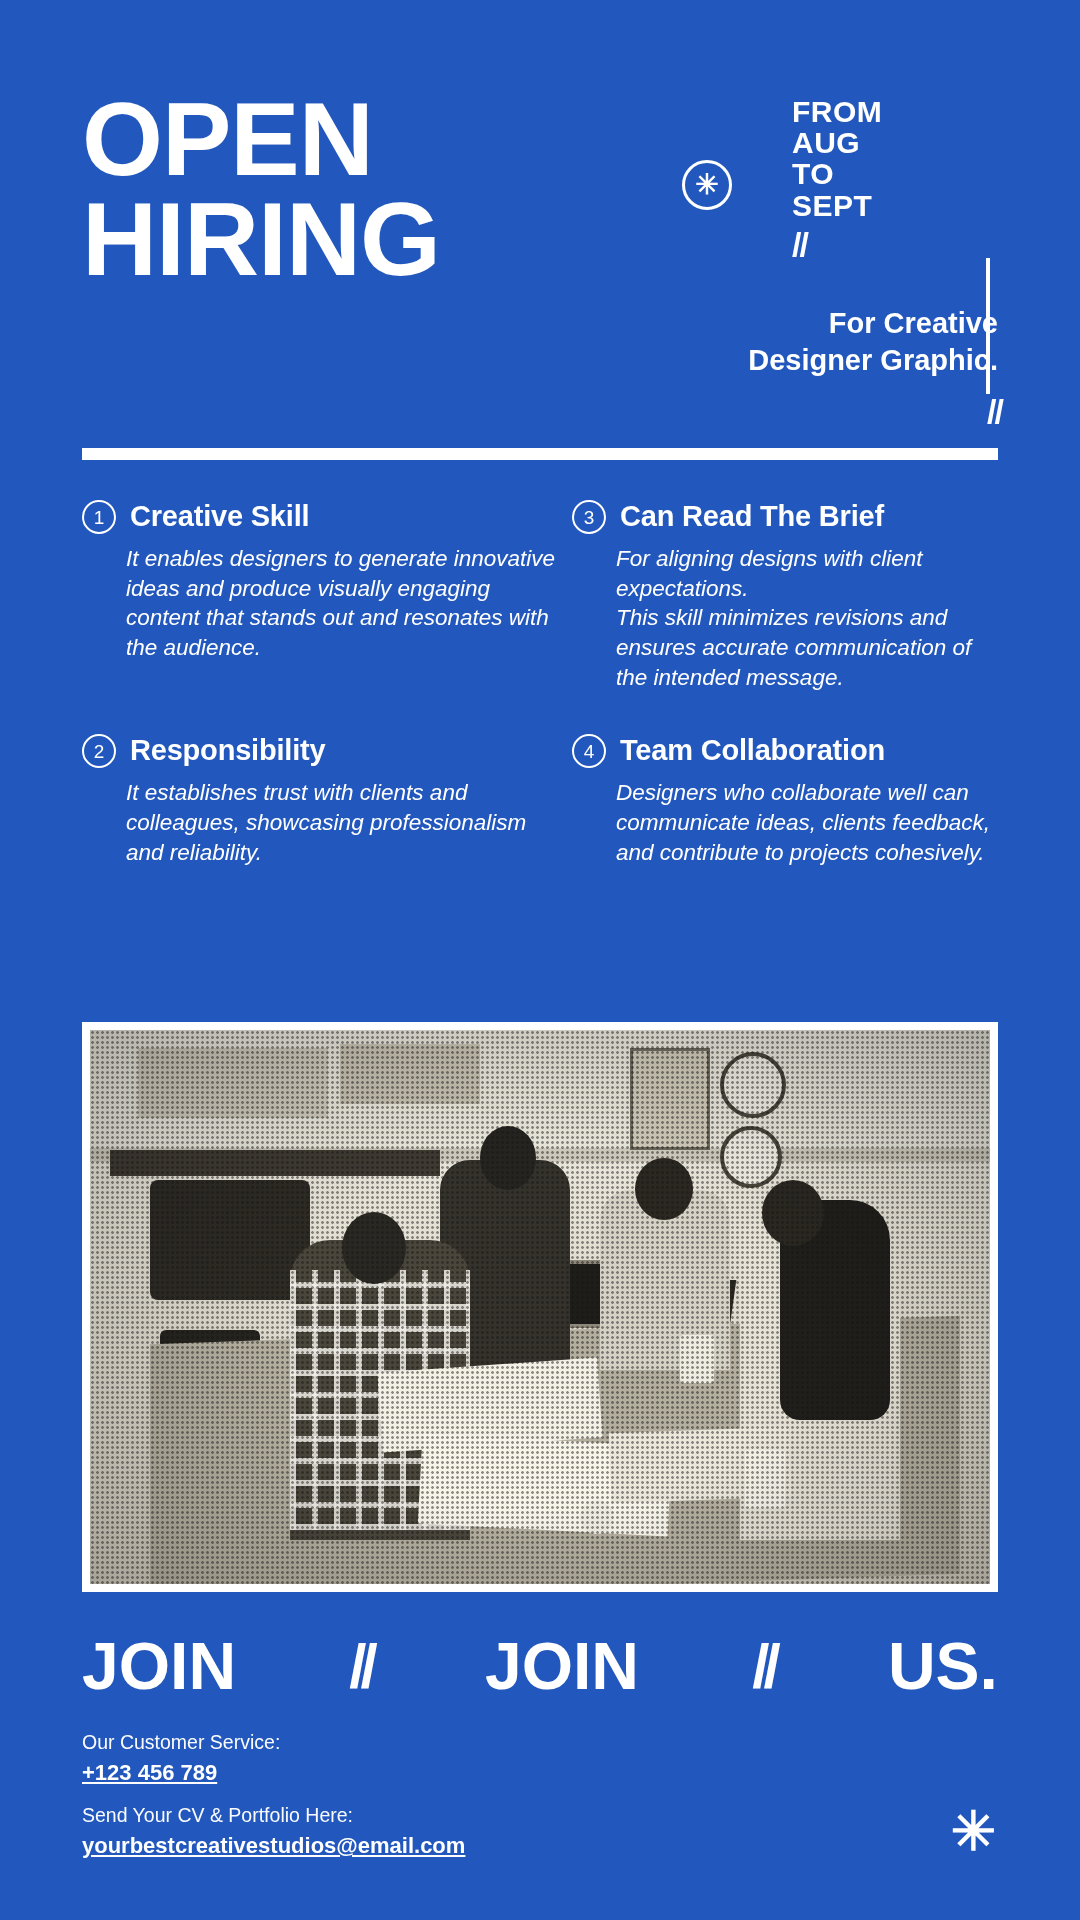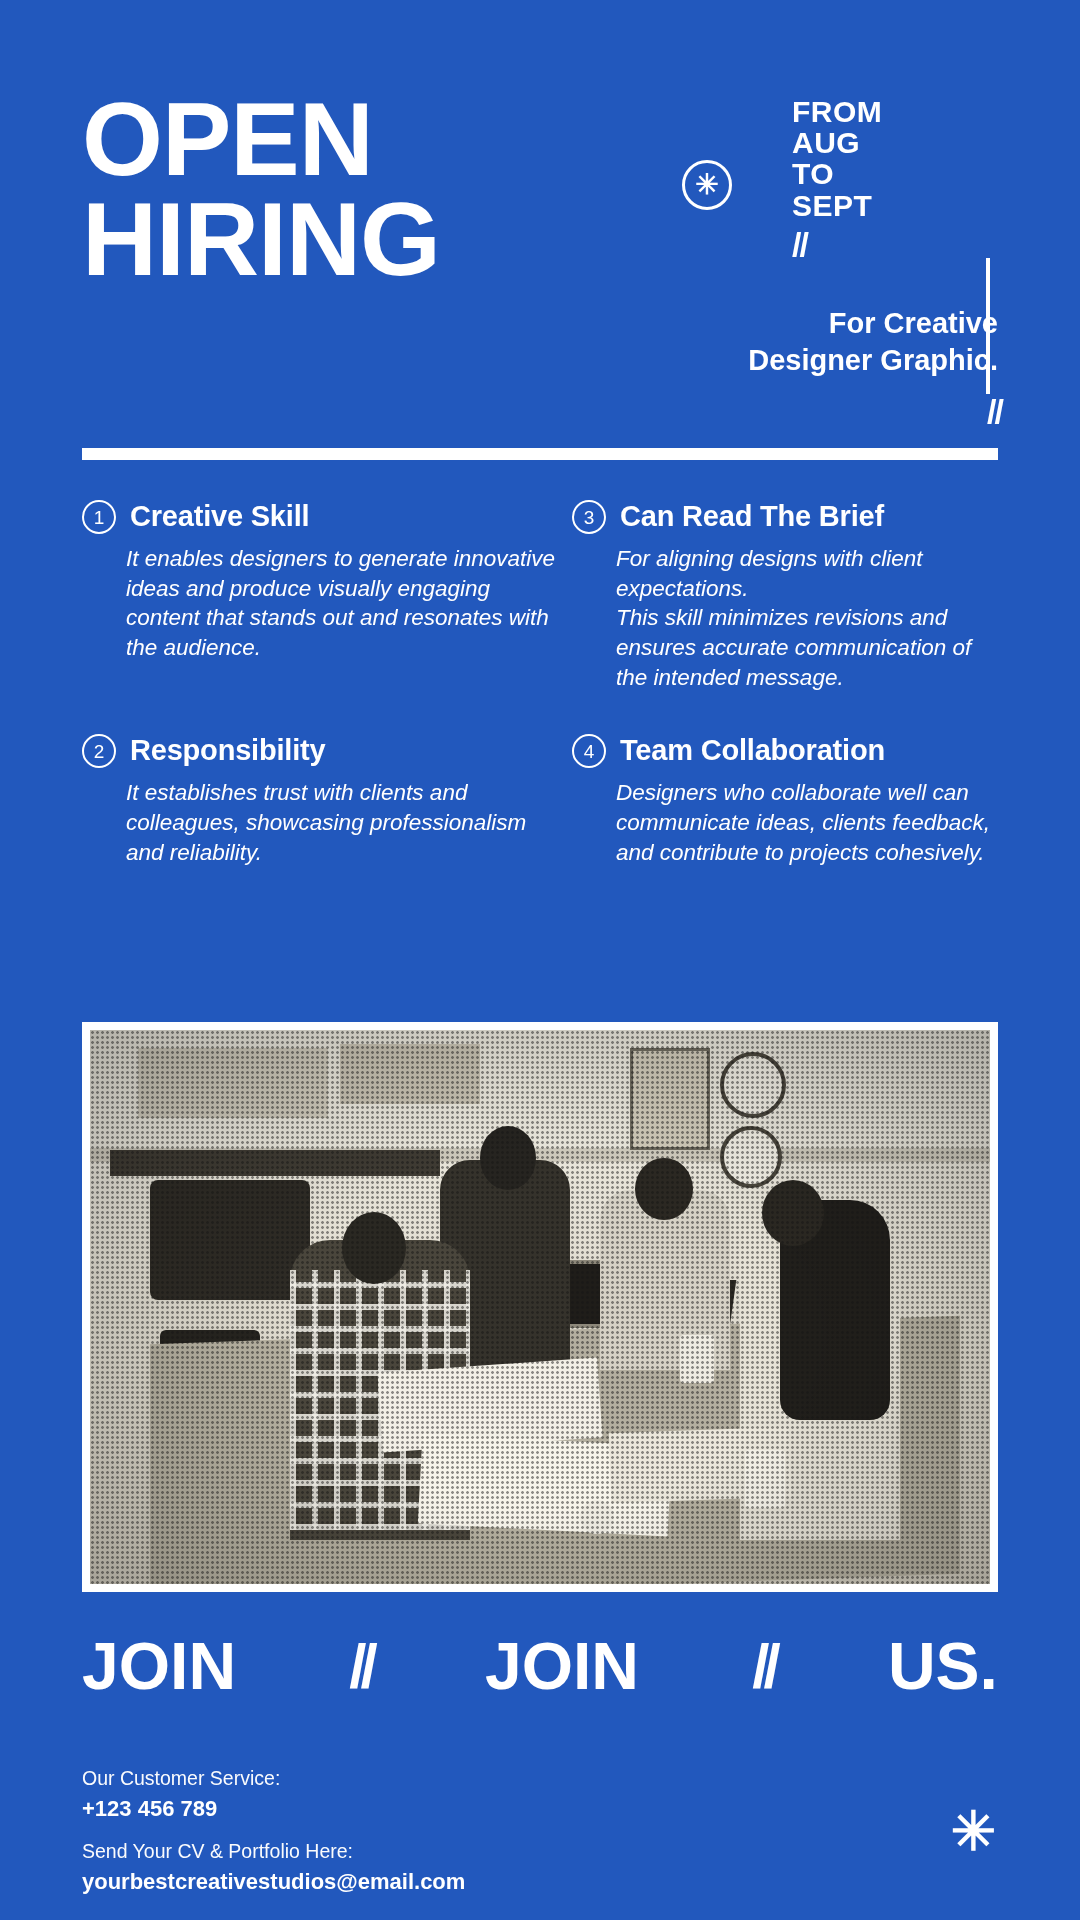--- a/index.html
+++ b/index.html
@@ -269,33 +269,33 @@
     letter-spacing: -6px;
     line-height: 1;
   }
 
   
   .footer {
     position: absolute;
     left: 82px;
     top: 1728px;
     width: 760px;
-    margin-top: 36px;
   }
   .f-label {
     font-size: 19.5px;
     font-weight: 400;
     line-height: 1.5;
     opacity: .98;
   }
   .f-value {
     font-size: 22px;
     font-weight: 700;
     line-height: 1.45;
     margin-bottom: 12px;
+    text-decoration: underline;
   }
   .footer-asterisk {
     position: absolute;
     right: 84px;
     bottom: 62px;
     font-size: 54px;
     line-height: 1;
     font-weight: 700;
   }
 </style>

